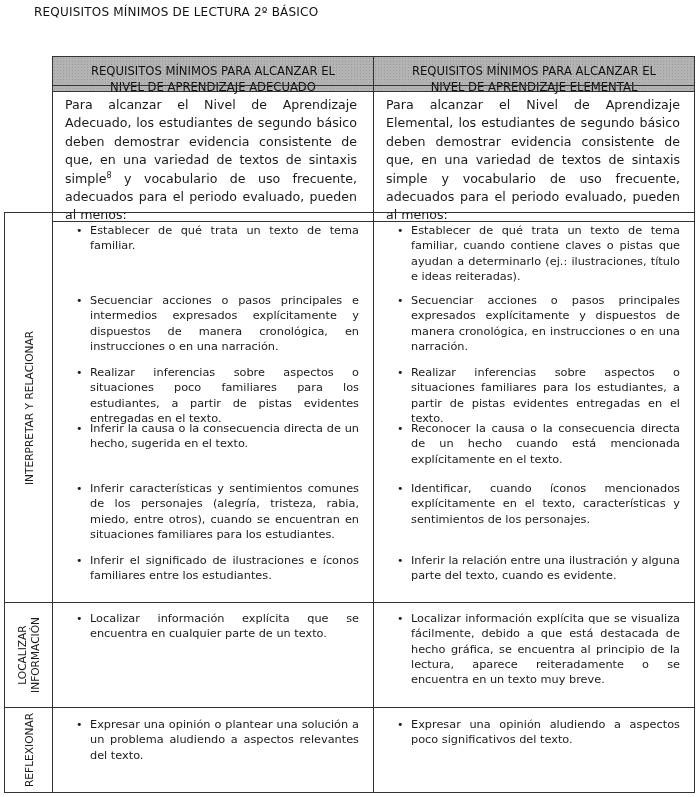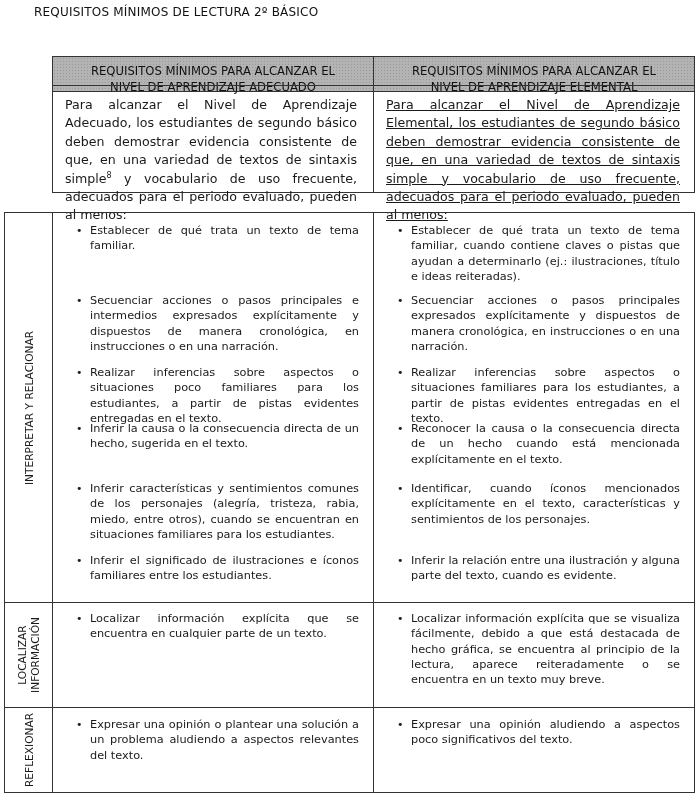--- a/index.html
+++ b/index.html
@@ -7,24 +7,24 @@
          font-family:"DejaVu Sans", "Liberation Sans", sans-serif; color:#1a1a1a; }
   .title { position:absolute; left:34px; top:5px; font-size:12px; letter-spacing:0.2px;
            font-family:"DejaVu Sans", sans-serif; color:#111; font-weight:normal; }
   .hdr { position:absolute; top:40px; height:36px; background:#b3b3b3;
          border:1px solid #333; box-sizing:border-box;
          font-size:11.6px; text-align:center; line-height:16px; padding-top:6px; color:#111;
          background-image: radial-gradient(#9a9a9a 0.6px, transparent 0.8px);
          background-size:3px 3px;margin-top:16px; }
   .hdr.left { left:52px; width:322px; }
   .hdr.right { left:373px; width:322px; }
-  .intro { position:absolute; top:85px; height:108px; border:1px solid #333; box-sizing:border-box;
+  .intro { position:absolute; top:85px; height:137px; border:1px solid #333; box-sizing:border-box;
            font-size:12.6px; line-height:18.4px; padding:10px 12px 0 12px; text-align:justify; }
   .intro.left { left:52px; width:322px; padding-left:12px; padding-right:16px; }
-  .intro.right { left:373px; width:322px; padding-left:12px; padding-right:14px;text-decoration:underline; }
+  .intro.right { left:373px; width:322px; padding-left:12px; padding-right:14px; }
   .intro sup { font-size:8px; line-height:0; vertical-align:super; }
   .rowlabel { position:absolute; left:4px; width:49px; border:1px solid #333; box-sizing:border-box; }
   .rowlabel .vt { position:absolute; left:50%; top:50%; transform:translate(-50%,-50%) rotate(-90deg);
                   white-space:nowrap; font-size:10.6px; text-align:center; line-height:13px; }
   .cell { position:absolute; border:1px solid #333; box-sizing:border-box; font-size:11.3px; line-height:15.3px; }
   .cell.left { left:52px; width:322px; }
   .cell.right { left:373px; width:322px; }
   .item { position:absolute; left:0; right:0; padding-left:37px; padding-right:14px; text-align:justify; }
   .item .bullet { position:absolute; left:23px; top:0; font-size:11px; }
   .item .txt { display:block; }

